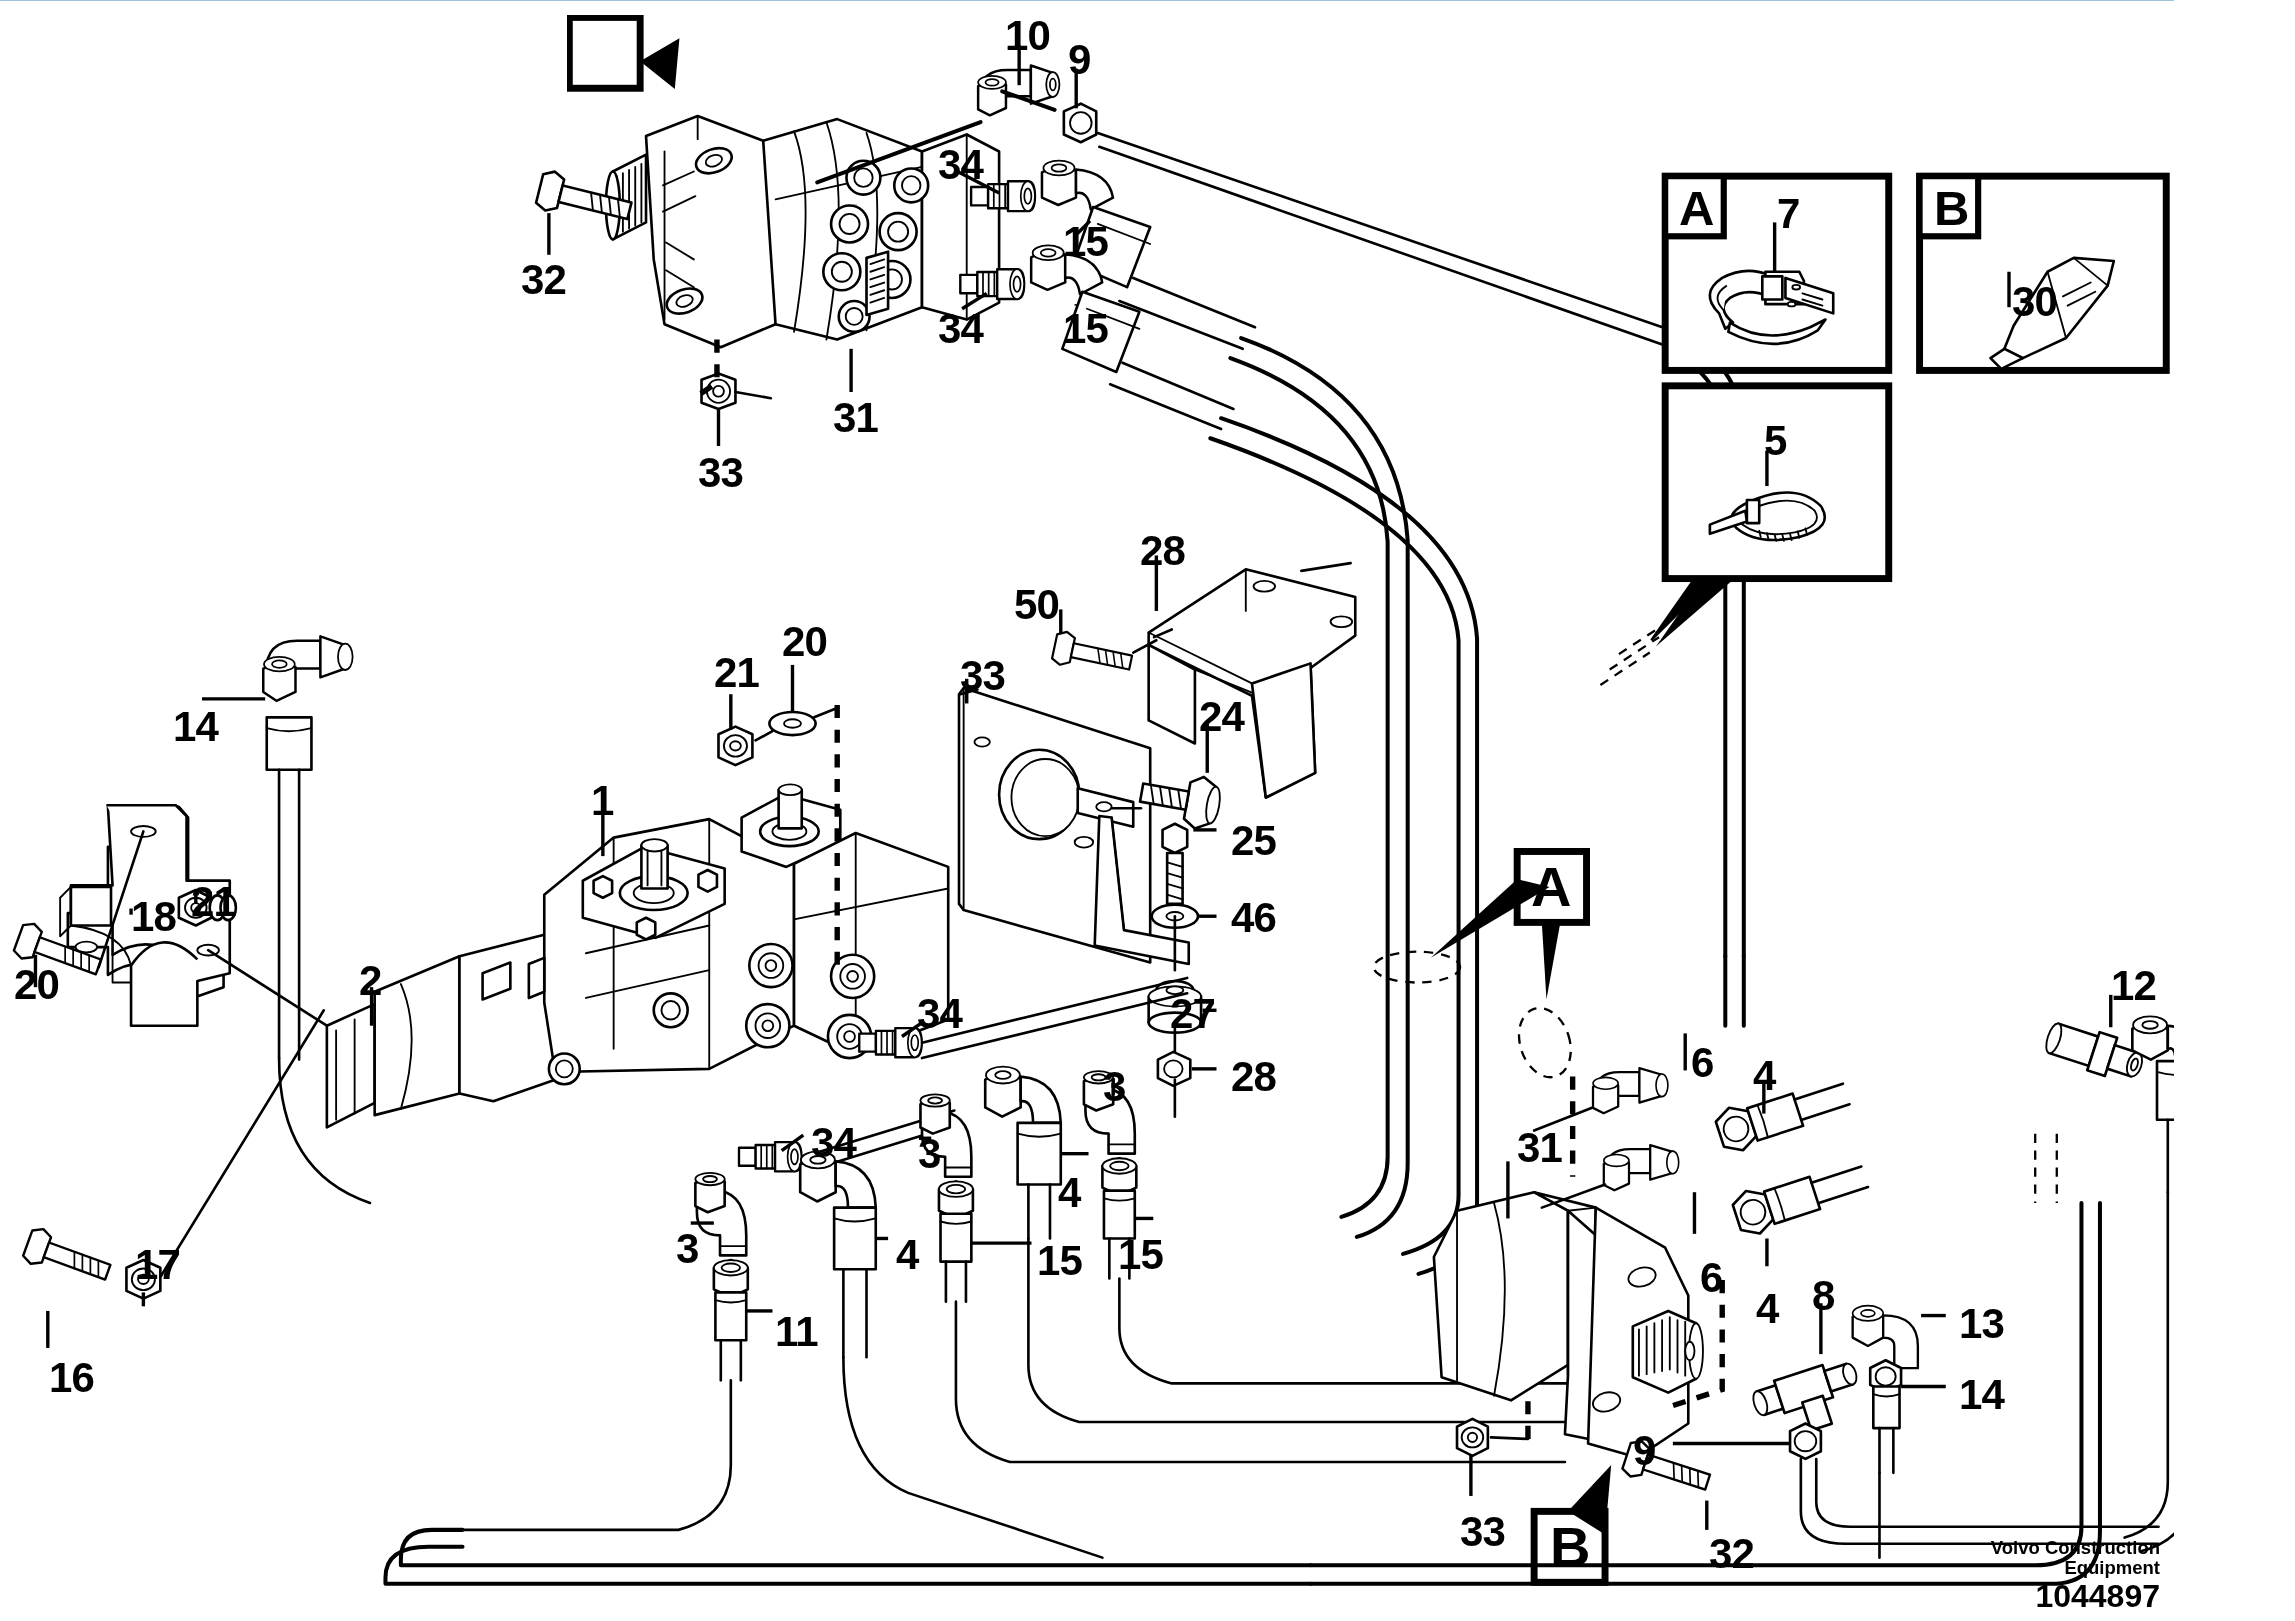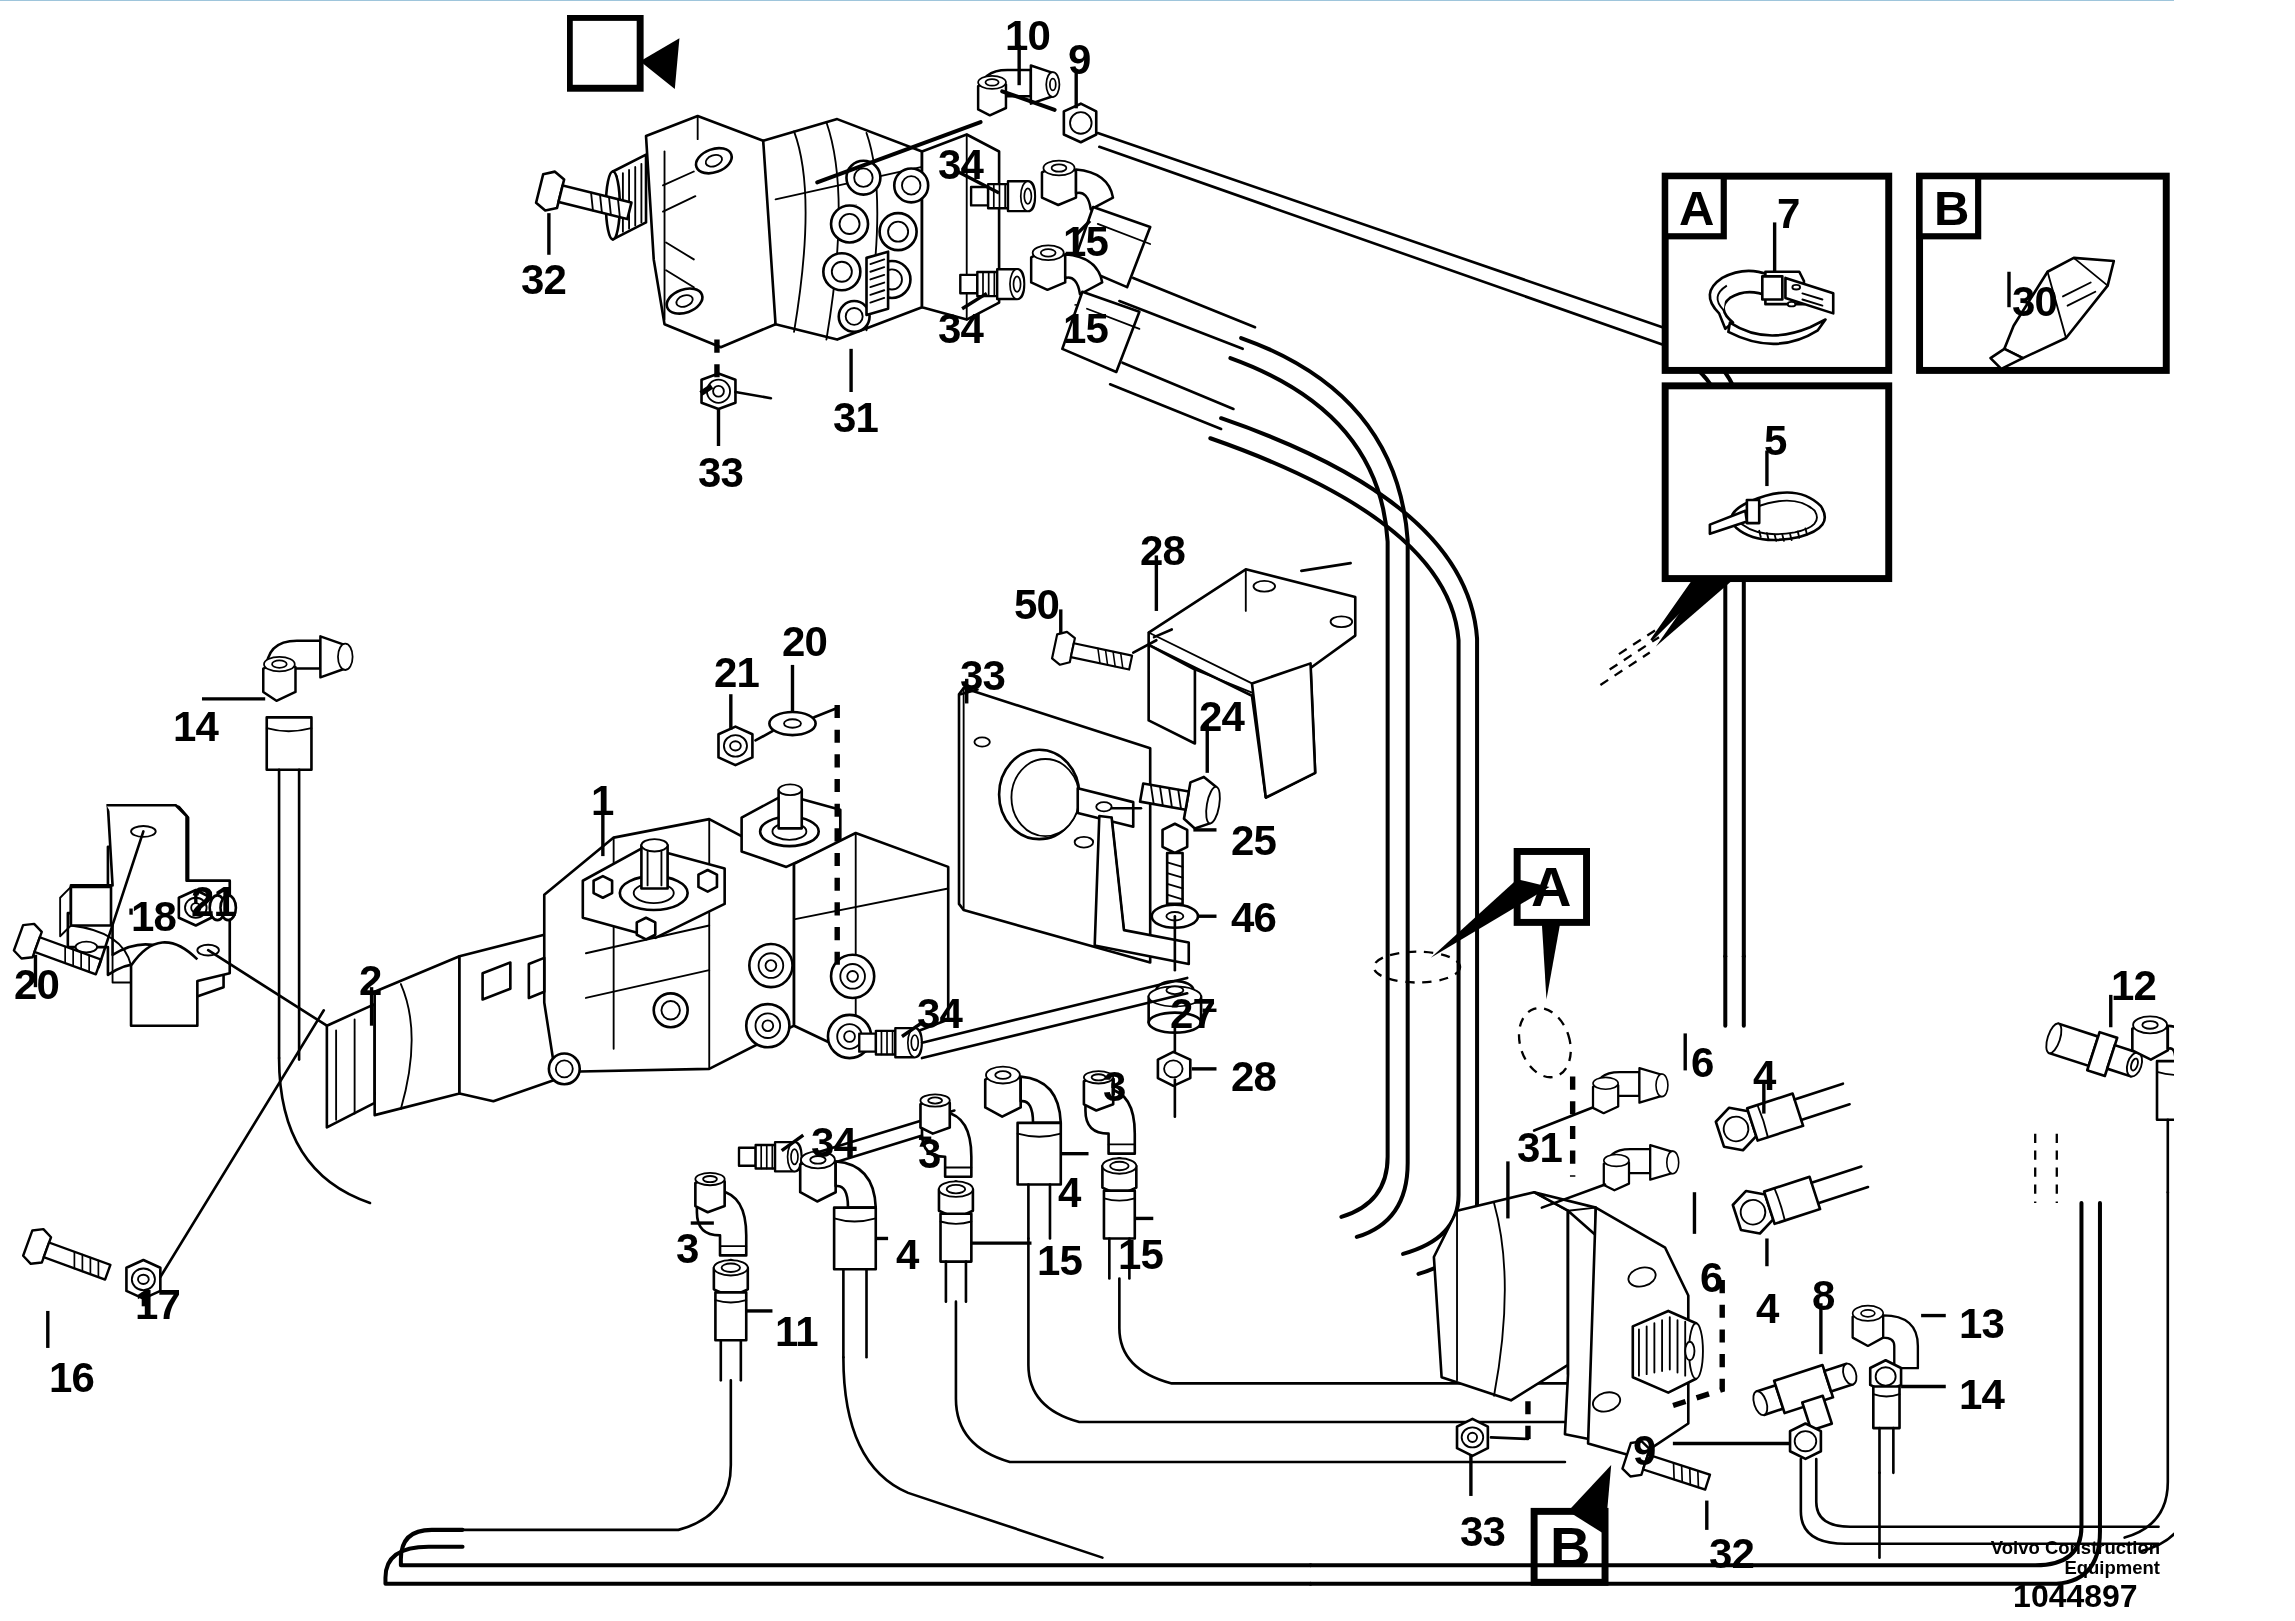--- a/index.html
+++ b/index.html
@@ -41,21 +41,20 @@
     line-height:1.12;
     color:#000;
   }
   #footer .pn{
     font-family:"Liberation Sans", sans-serif;
     font-weight:bold;
     font-size:32px;
     line-height:1.1;
     color:#000;
     letter-spacing:0px;
-    text-align:center;
   }
 </style>
 </head>
 <body>
 
 <div id="sheet">
 
   <svg id="art" viewBox="0 0 2977 2103" xmlns="http://www.w3.org/2000/svg">
     <defs>
       <style>
@@ -779,21 +778,21 @@
   <div class="cal" style="left:1199px;top:696px;">24</div>
   <div class="cal" style="left:1231px;top:820px;">25</div>
   <div class="cal" style="left:1231px;top:897px;">46</div>
   <div class="cal" style="left:1170px;top:993px;">27</div>
   <div class="cal" style="left:1231px;top:1056px;">28</div>
   <div class="cal" style="left:591px;top:780px;">1</div>
   <div class="cal" style="left:359px;top:960px;">2</div>
   <div class="cal" style="left:131px;top:896px;">18</div>
   <div class="cal" style="left:191px;top:881px;">21</div>
   <div class="cal" style="left:14px;top:964px;">20</div>
-  <div class="cal" style="left:135px;top:1284px;text-align:right;">17</div>
+  <div class="cal" style="left:135px;top:1244px;text-align:right;">17</div>
   <div class="cal" style="left:49px;top:1357px;">16</div>
   <div class="cal" style="left:917px;top:993px;">34</div>
   <div class="cal" style="left:811px;top:1122px;">34</div>
   <div class="cal" style="left:1103px;top:1066px;">3</div>
   <div class="cal" style="left:918px;top:1133px;">3</div>
   <div class="cal" style="left:1058px;top:1172px;">4</div>
   <div class="cal" style="left:1118px;top:1234px;">15</div>
   <div class="cal" style="left:1037px;top:1240px;">15</div>
   <div class="cal" style="left:676px;top:1228px;">3</div>
   <div class="cal" style="left:896px;top:1234px;">4</div>

